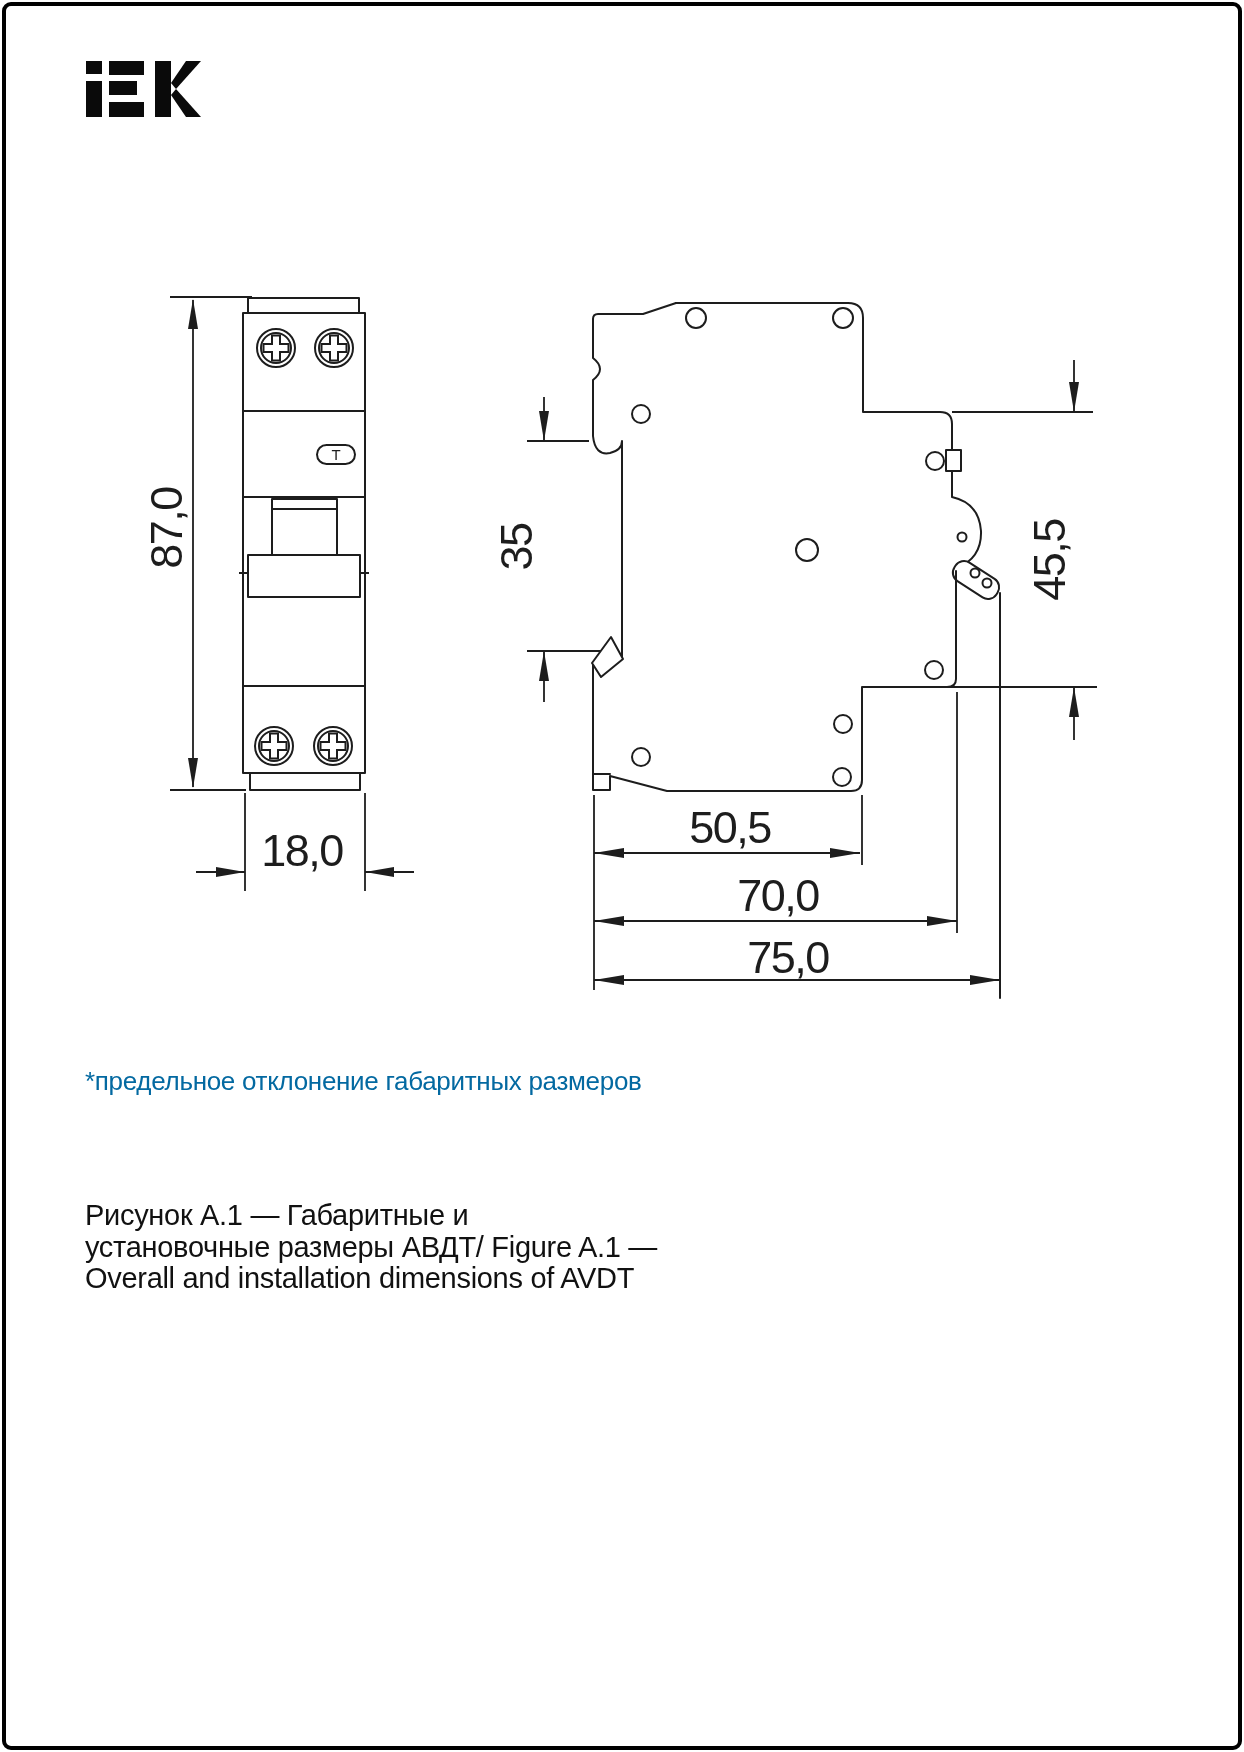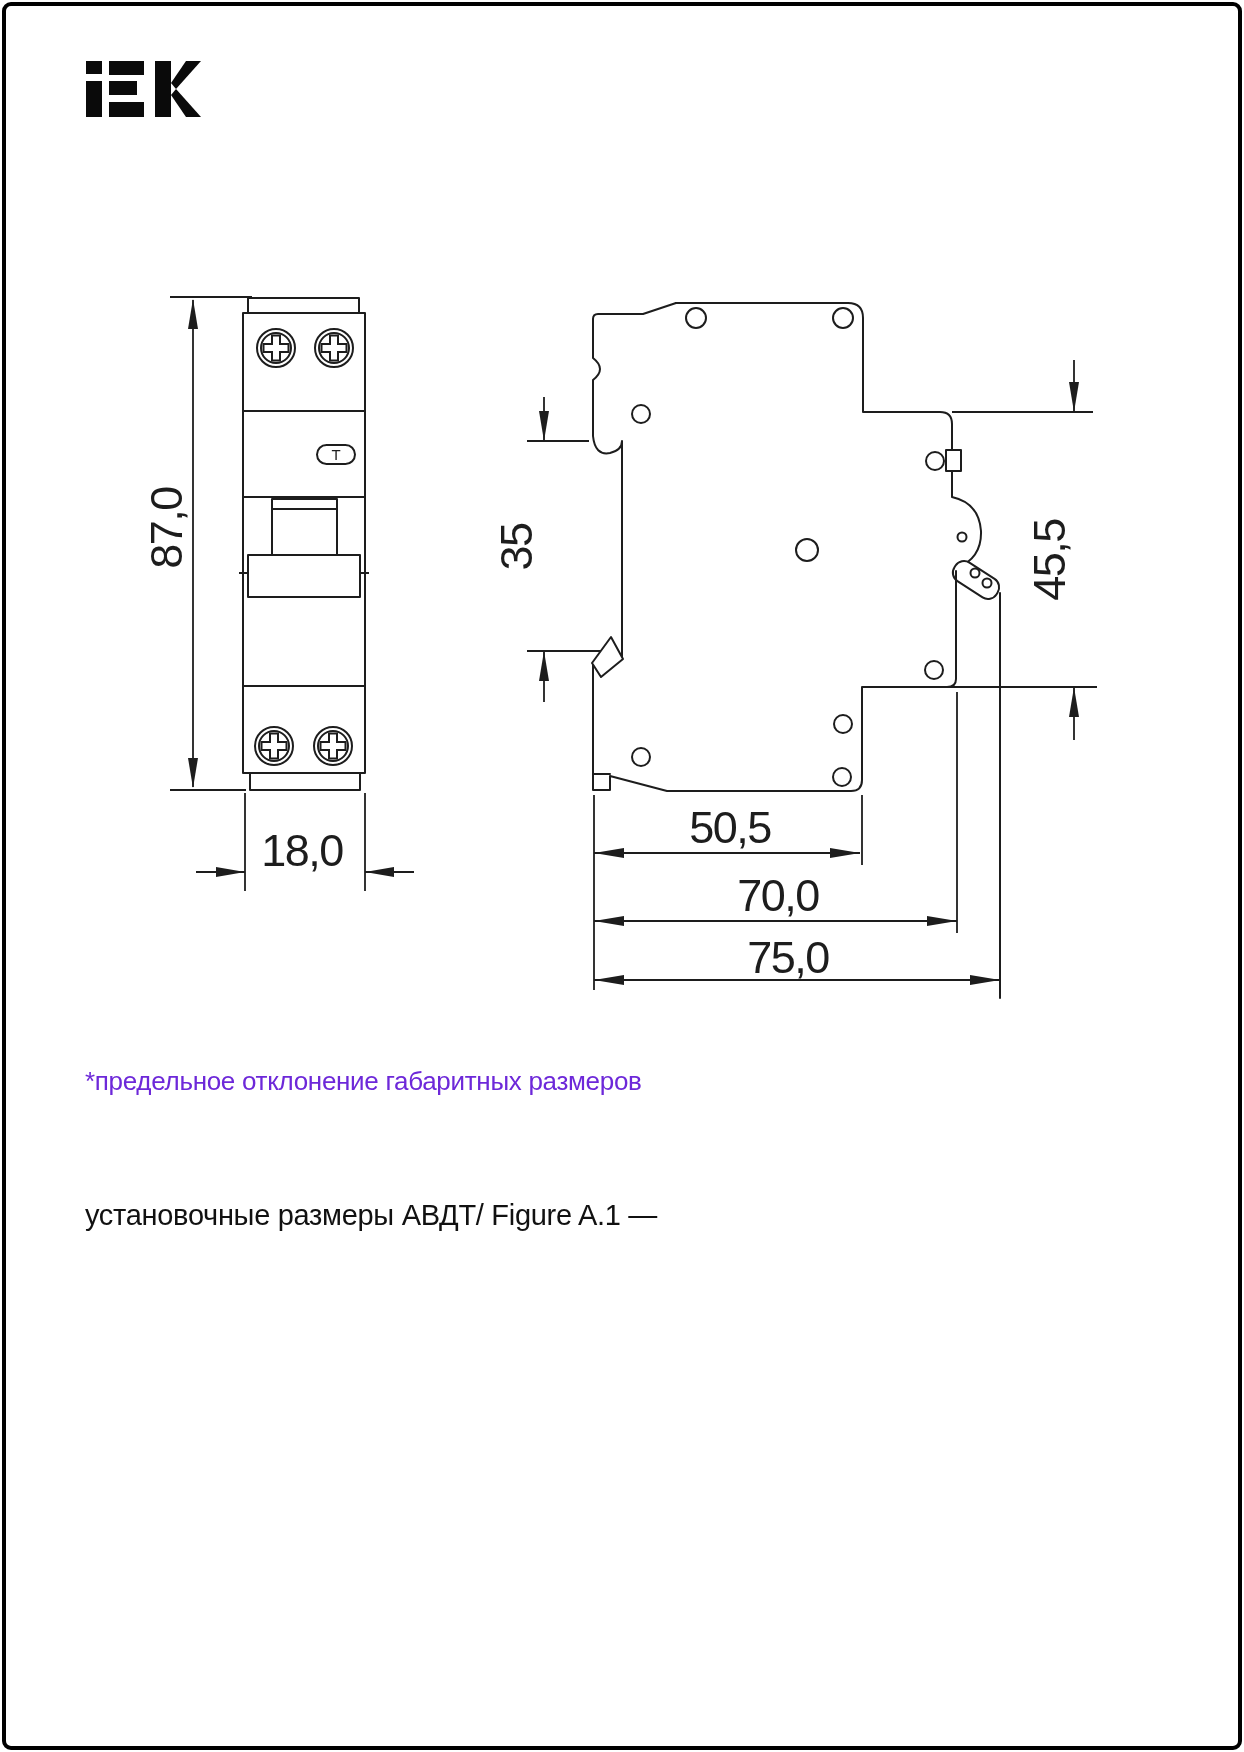--- a/index.html
+++ b/index.html
@@ -14,21 +14,21 @@
   .page-border{
     position:absolute;inset:2px;
     border:4px solid #000;
     border-radius:9px;
     pointer-events:none;
   }
   .logo{position:absolute;left:83px;top:58px;}
   .drawing-svg{position:absolute;left:0;top:0;}
   .note-text{
     position:absolute;left:85px;top:1066px;
-    font-size:26px;line-height:30px;color:#6d28d9;
+    font-size:26px;line-height:30px;color:#0369a1;
     letter-spacing:-0.3px;
   }
   .caption-text{
     position:absolute;left:85px;top:1200px;
     font-size:29px;line-height:31.5px;color:#111;
     letter-spacing:-0.3px;
   }
   .dim-label{
     font-family:"Liberation Sans", sans-serif;
     font-size:45px;
@@ -193,15 +193,17 @@
     <text class="dim-label" x="730" y="827" text-anchor="middle" dominant-baseline="central">50,5</text>
     <text class="dim-label" x="778" y="895" text-anchor="middle" dominant-baseline="central">70,0</text>
     <text class="dim-label" x="788" y="957" text-anchor="middle" dominant-baseline="central">75,0</text>
   </svg>
 
   <div class="note-text">
     <div>*предельное отклонение габаритных размеров</div>
   </div>
 
   <div class="caption-text">
+    <div>Рисунок А.1 — Габаритные и</div>
     <div>установочные размеры АВДТ/ Figure A.1 —</div>
+    <div>Overall and installation dimensions of AVDT</div>
   </div>
 </div>
 
 </body></html>

